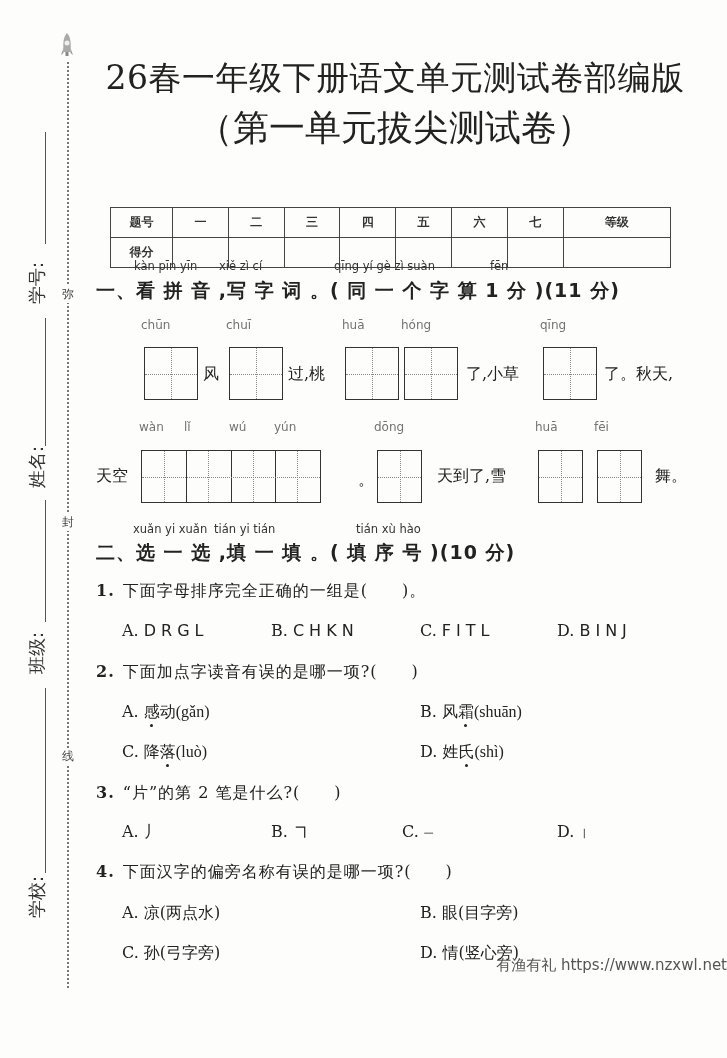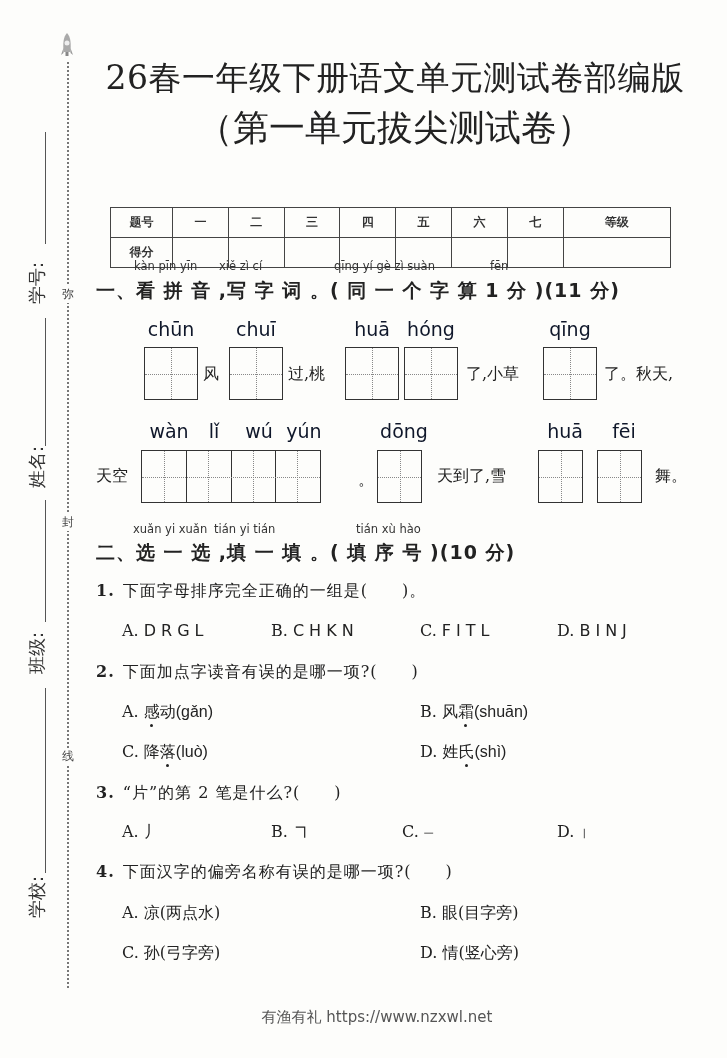--- a/index.html
+++ b/index.html
@@ -21,38 +21,38 @@
     .score-table { position: absolute; left: 110px; top: 171px; width: 561px; border-collapse: collapse; font-family: "DejaVu Sans", sans-serif; margin-top: 36px; }
     .score-table td { border: 1.3px solid #444; height: 30px; text-align: center; font-size: 12px; font-weight: bold; color: #333; }
     .score-table td.first { width: 62px; }
 
     
     .pinyin-row { position: absolute; font-family: "DejaVu Sans", sans-serif; font-size: 11.5px; color: #333; white-space: nowrap; }
     .pinyin-row span { position: absolute; top: 0; }
     .section-heading { position: absolute; left: 96px; font-family: "DejaVu Sans", sans-serif; font-size: 19px; font-weight: bold; color: #222; letter-spacing: 1px; white-space: nowrap; }
 
     
-    .py { position: absolute; font-family: "DejaVu Sans", sans-serif; font-size: 19px; color: #0f172a; text-align: center; width: 60px; }
+    .py { position: absolute; font-family: "DejaVu Sans", sans-serif; font-size: 12px; color: #737373; text-align: left; width: 60px; }
     .box { position: absolute; border: 1.6px solid #333; background: transparent; }
     .box::before { content: ""; position: absolute; left: 50%; top: 0; bottom: 0; border-left: 1px dotted #888; }
     .box::after { content: ""; position: absolute; top: 50%; left: 0; right: 0; border-top: 1px dotted #888; }
     .cell-sep { position: absolute; top: 0; bottom: 0; border-left: 1.3px solid #333; }
     .cell-v { position: absolute; top: 0; bottom: 0; border-left: 1px dotted #888; }
     .txt { position: absolute; font-size: 16px; color: #222; white-space: nowrap; }
 
     
     .q { position: absolute; left: 96px; font-size: 16px; color: #222; white-space: nowrap; letter-spacing: 1px; }
     .q b { font-weight: bold; margin-right: 8px; }
     .opt { position: absolute; font-size: 16px; color: #222; white-space: nowrap; }
     .opt .latin { font-family: "DejaVu Sans", sans-serif; letter-spacing: 5px; text-align: center; }
-    .opt .py-in { font-family: Liberation Sans, sans-serif; }
+    .opt .py-in { font-family: Liberation Serif, serif; }
     .dotted { position: relative; }
     .dotted::after { content: ""; position: absolute; left: 50%; bottom: -6px; width: 3px; height: 3px; margin-left: -1.5px; border-radius: 50%; background: #222; }
 
-    .footer { position: absolute; left: 0; width: 727px; top: 1008px; text-align: center; font-family: "DejaVu Sans", sans-serif; font-size: 15px; color: #555; padding-left: 27px; }
+    .footer { position: absolute; left: 0; width: 727px; top: 956px; text-align: right; font-family: "DejaVu Sans", sans-serif; font-size: 15px; color: #555; padding-left: 27px; }
   </style>
 </head>
 <body>
 
 <svg class="rocket" viewBox="0 0 14 30">
   <path d="M7 1 C3 5 3 12 3.5 20 L10.5 20 C11 12 11 5 7 1 Z" fill="#aaa"></path>
   <circle cx="7" cy="11" r="2.5" fill="#eee"></circle>
   <path d="M3.5 16 L1 23 L3.5 21 Z M10.5 16 L13 23 L10.5 21 Z" fill="#999"></path>
   <rect x="5.5" y="20" width="3" height="4" fill="#888"></rect>
 </svg>

